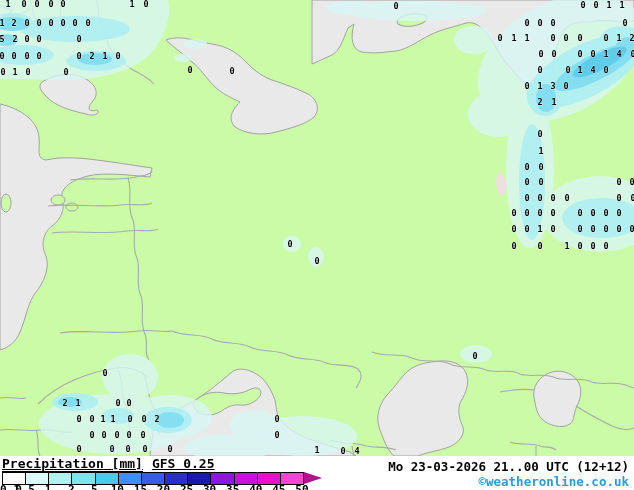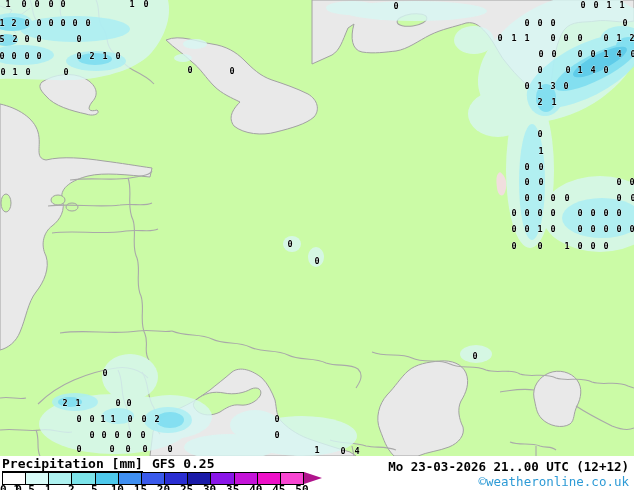--- a/index.html
+++ b/index.html
@@ -3,34 +3,34 @@
 <meta charset="utf-8">
 <style>
   html,body{margin:0;padding:0;background:#fff;}
   .wrap{position:relative;width:634px;height:490px;overflow:hidden;
         font-family:"DejaVu Sans Mono",monospace;}
   .map{position:relative;width:634px;height:456px;background:#cbfba6;}
   .map svg{position:absolute;left:0;top:0;}
   .precip-num{font-family:"DejaVu Sans Mono",monospace;font-size:8.5px;font-weight:bold;
               fill:#000;stroke:#ffffff;stroke-width:.45;paint-order:stroke;text-anchor:middle;}
   .footer{position:relative;width:634px;height:34px;background:#ffffff;}
-  .legend-title{position:absolute;left:2px;top:0;font-size:13px;font-weight:bold;color:#000;white-space:nowrap;}
+  .legend-title{position:absolute;left:2px;top:0;font-size:13px;font-weight:bold;color:#000;white-space:nowrap;text-decoration:underline;}
   .legend-title .u{border-bottom:1.5px solid #000;padding-bottom:0;}
   .legend-model{margin-left:9px;}
   .bar{position:absolute;left:2px;top:16px;width:300px;height:11px;display:flex;
        border:1px solid #000;box-sizing:content-box;}
   .bar .seg{flex:1 1 auto;border-right:1px solid #000;}
   .bar .seg:last-child{border-right:none;}
   .bar-arrow{position:absolute;left:304px;top:16px;width:0;height:0;
              border-top:6.5px solid transparent;border-bottom:6.5px solid transparent;}
   .bar-labels{position:absolute;left:0;top:27px;width:340px;height:10px;
               font-size:11px;font-weight:bold;color:#000;}
   .bar-labels span{position:absolute;transform:translateX(-50%);white-space:nowrap;}
   .datetime{position:absolute;right:5px;top:3px;font-size:12.5px;font-weight:bold;color:#000;white-space:nowrap;padding-left:20px;}
-  .copyright{position:absolute;right:5px;top:18px;font-size:12.5px;font-weight:normal;white-space:nowrap;}
+  .copyright{position:absolute;right:5px;top:18px;font-size:12.5px;font-weight:bold;white-space:nowrap;}
 </style>
 </head>
 <body>
 
 <div class="wrap">
 
   <div class="map">
     <svg id="mapsvg" width="634" height="456" viewBox="0 0 634 456">
 
       <rect id="land" x="0" y="0" width="634" height="456" fill="#cbfba6"></rect>

